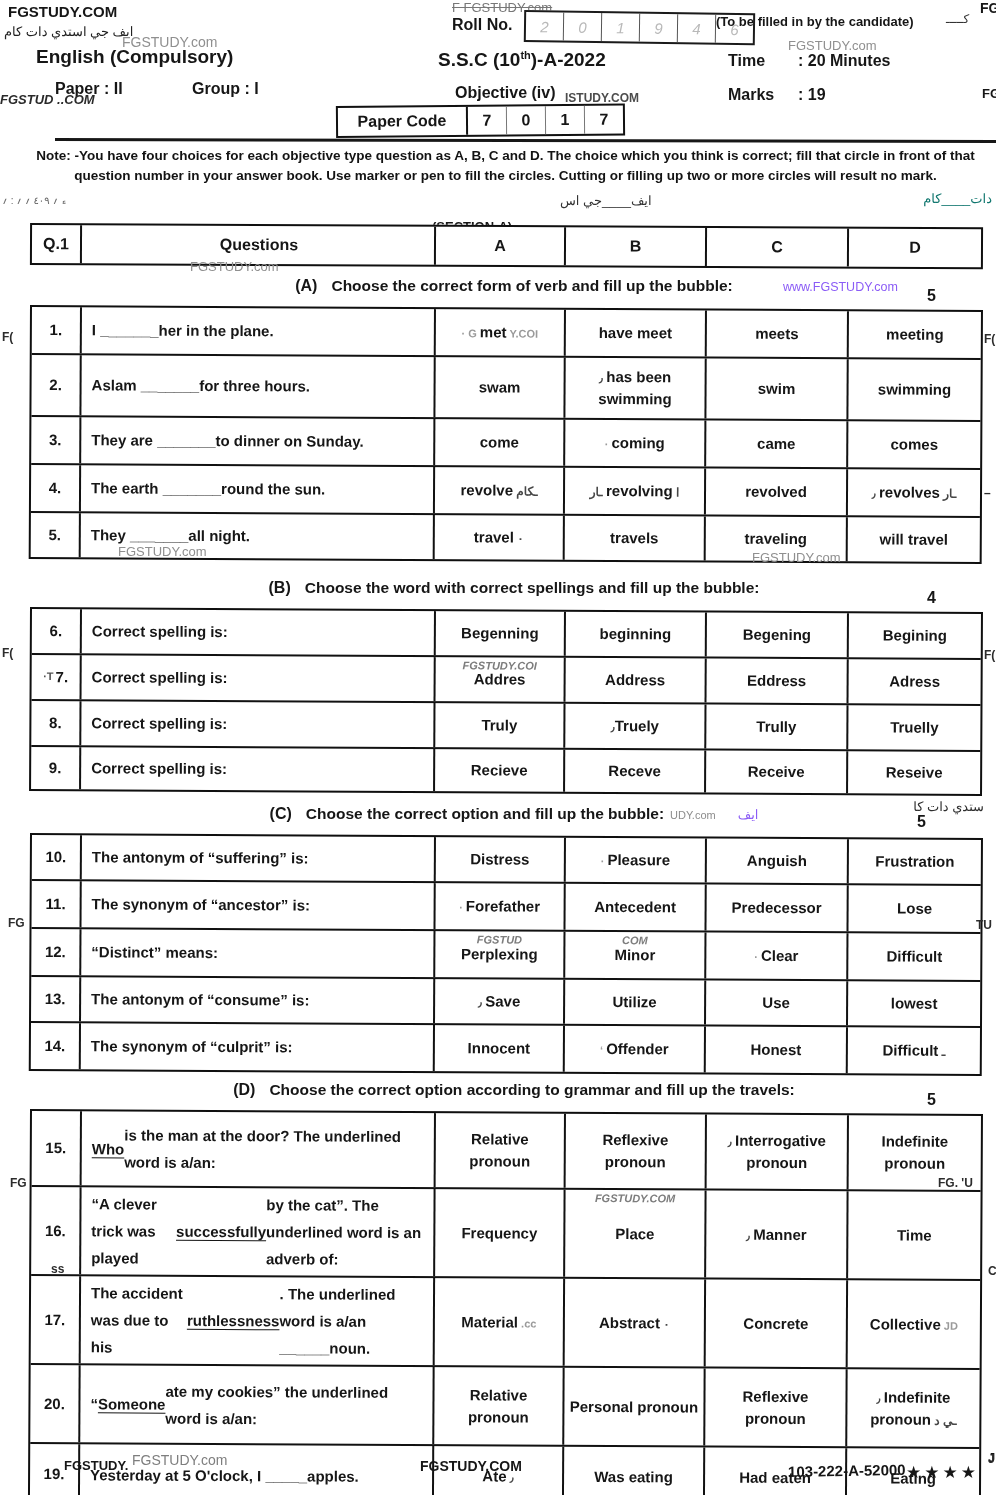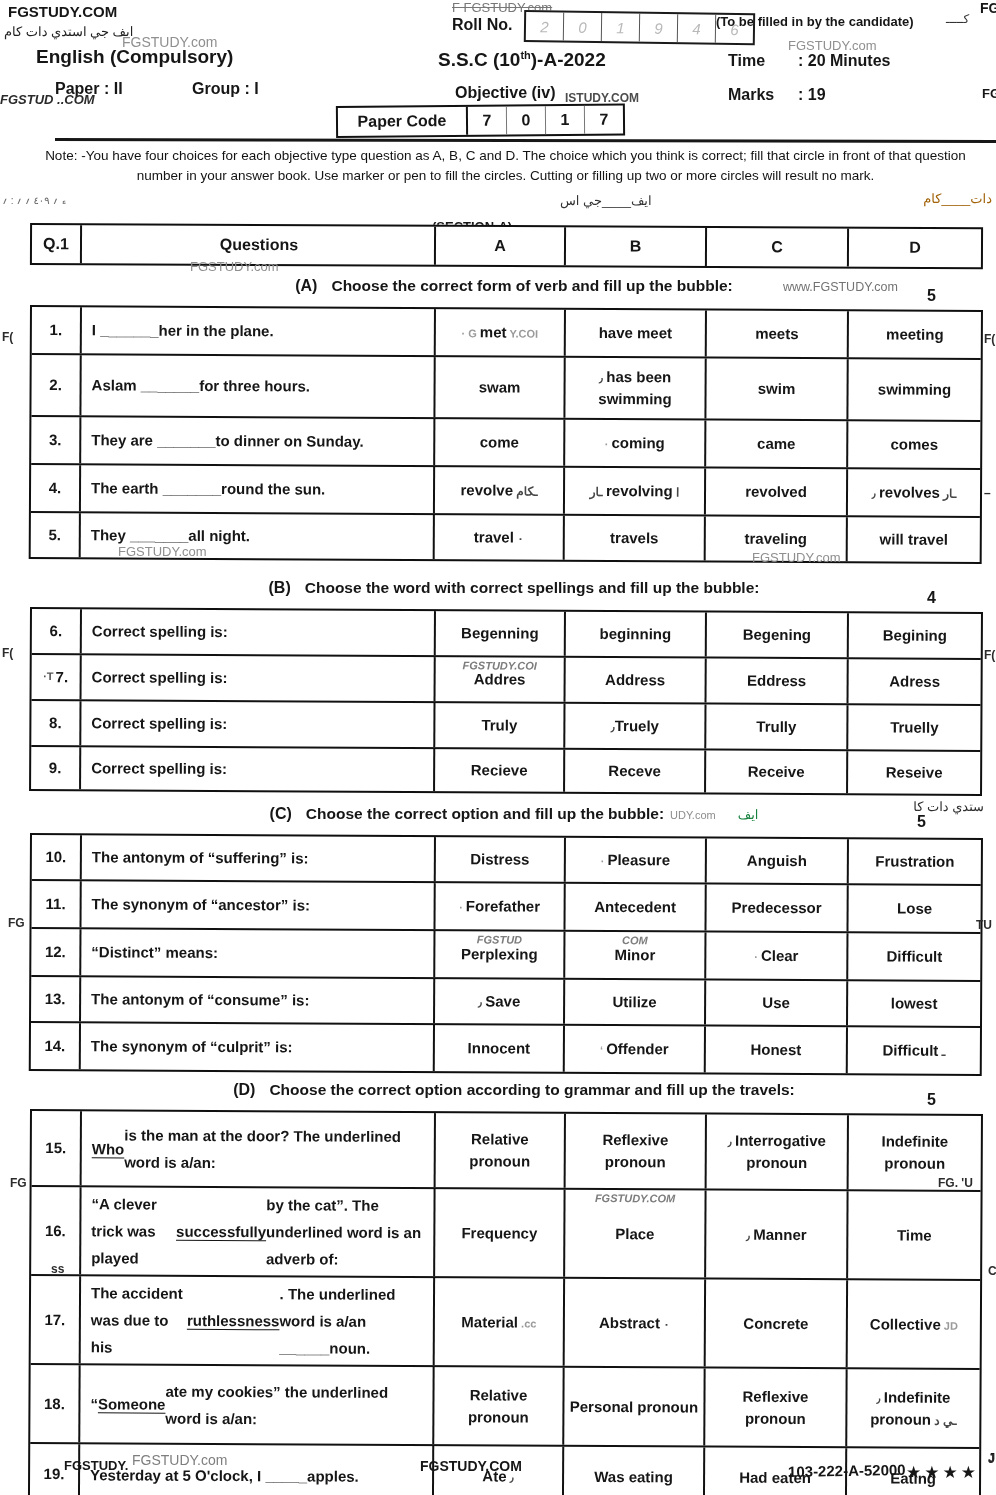--- a/index.html
+++ b/index.html
@@ -38,27 +38,27 @@
   .pc-box{left:336px;top:106px;display:flex;border:2.5px solid #111;height:28px;background:#fff;
           transform:rotate(-0.5deg);transform-origin:0 50%;}
   .pc-label{width:128px;display:flex;align-items:center;justify-content:center;
             font-size:16px;font-weight:700;border-right:2px solid #111;}
   .pc-digits{display:flex;}
   .pc-cell{width:38px;display:flex;align-items:center;justify-content:center;
            font-size:16px;font-weight:700;border-left:1.5px solid #777;}
   .pc-cell:first-child{border-left:none;}
   .hr-line{left:55px;top:139px;width:941px;height:3px;background:#171717;transform:rotate(0.12deg);}
   
-  .note{margin:4px 20px 0 35px;font-size:13.5px;font-weight:400;text-align:center;
+  .note{margin:4px 20px 0 35px;font-size:13.5px;font-weight:700;text-align:center;
         line-height:1.45;color:#131313;}
   .banner{position:relative;height:24px;margin-top:6px;}
   .bn-left{position:absolute;left:2px;top:4px;font-size:10px;color:#666;}
   .bn-title{position:absolute;left:432px;top:0px;font-size:13px;font-weight:700;margin-top:28px;}
   .bn-urdu{position:absolute;left:560px;top:2px;font-size:13px;color:#333;}
-  .bn-right{position:absolute;right:4px;top:0px;font-size:13px;color:#a16207;}
+  .bn-right{position:absolute;right:4px;top:0px;font-size:13px;color:#0f766e;}
   
   .qhdr,.sec-tbl{margin-left:30px;width:953px;border:2.6px solid #0f0f0f;box-sizing:border-box;background:#fff;}
   .qhdr{display:flex;height:42px;margin-top:8px;transform:rotate(0.25deg);transform-origin:0 50%;}
   .sec-tbl{transform:rotate(0.3deg);transform-origin:0 0;}
   .row{display:flex;border-top:2.2px solid #111;}
   .row:first-child{border-top:none;}
   .cell{border-left:2px solid #111;box-sizing:border-box;display:flex;align-items:center;
         justify-content:center;text-align:center;font-weight:700;font-size:15px;
         padding:3px 5px;position:relative;line-height:1.45;}
   .cell:first-child{border-left:none;}
@@ -74,23 +74,23 @@
   .wm-above{position:absolute;top:1px;left:50%;transform:translateX(-50%);font-size:11px;
             color:#7d7d7d;font-weight:700;font-style:italic;white-space:nowrap;}
   .frag{font-size:11px;color:#9a9a9a;font-weight:700;}
   .frag-dark{font-size:12px;color:#474747;font-weight:700;}
   .no-pre{font-size:11px;color:#555;font-weight:700;margin-right:2px;}
   
   .sec-head{position:relative;margin-left:44px;margin-right:12px;height:28px;text-align:center;}
   .sec-label{font-size:16px;font-weight:700;}
   .sec-title{font-size:15.5px;font-weight:700;margin-left:14px;}
   .sec-twm{font-size:11px;color:#8d8d8d;margin-left:6px;}
-  .sec-turdu{font-size:13px;color:#15803d;margin-left:22px;}
+  .sec-turdu{font-size:13px;color:#8b5cf6;margin-left:22px;}
   .mk{position:absolute;right:48px;top:10px;font-size:16px;font-weight:700;}
-  .wmr{position:absolute;right:86px;top:3px;font-size:12.5px;color:#737373;font-weight:400;}
+  .wmr{position:absolute;right:86px;top:3px;font-size:12.5px;color:#8b5cf6;font-weight:400;}
   .urdur{position:absolute;right:0px;top:-6px;font-size:13px;color:#2e2e2e;}
   .sh-0{margin-top:12px;}
   .sh-1{margin-top:20px;}
   .sh-2{margin-top:14px;}
   .sh-3{margin-top:10px;}
   
   .ft{position:absolute;white-space:nowrap;}
   .ft-left{left:64px;top:1458px;font-size:13px;font-weight:700;}
   .ft-leftwm{left:132px;top:1452px;font-size:14px;color:#7e7e7e;}
   .ft-center{left:420px;top:1458px;font-size:14px;font-weight:700;}
@@ -496,21 +496,21 @@
           </div>
           <div class="cell c-opt c-c">
             <span>Concrete</span>
           </div>
           <div class="cell c-opt c-d">
             <span><span>Collective</span><span class="frag"> JD</span></span>
           </div>
         </div>
         <div class="row d-row" style="min-height: 77px;">
           <div class="cell c-num">
-            <span>18.</span>
+            <span>20.</span>
           </div>
           <div class="cell c-q">“<span class="u">Someone</span> ate my cookies” the underlined word is a/an:</div>
           <div class="cell c-opt c-a">
             <span>Relative pronoun</span>
           </div>
           <div class="cell c-opt c-b">
             <span>Personal pronoun</span>
           </div>
           <div class="cell c-opt c-c">
             <span>Reflexive pronoun</span>

